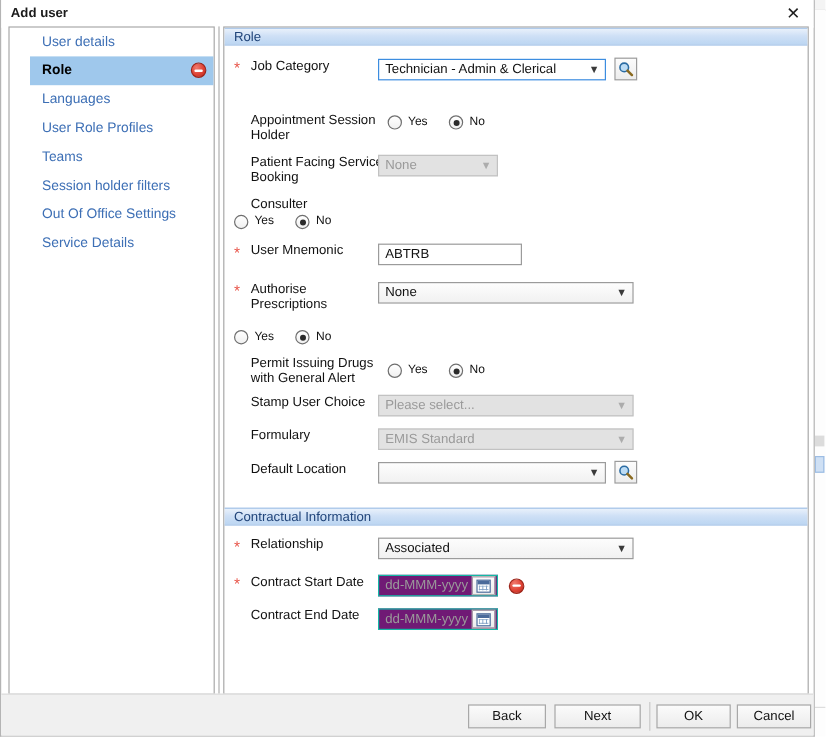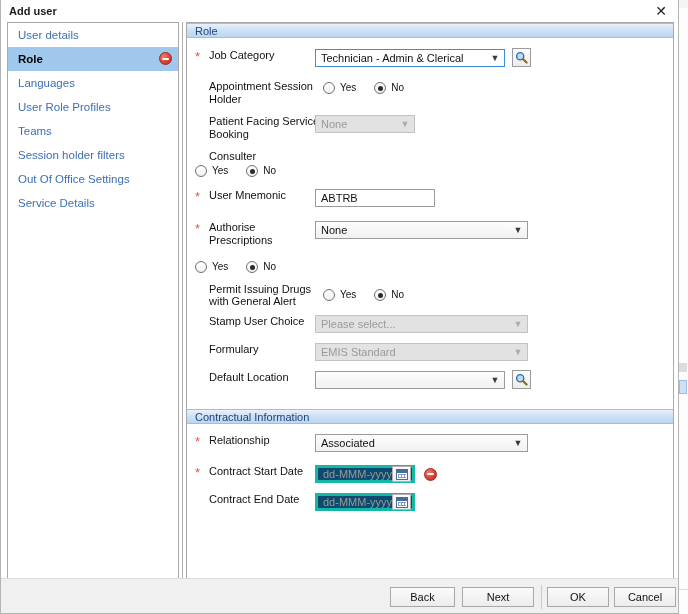--- a/index.html
+++ b/index.html
@@ -115,20 +115,21 @@
   #sidebar {
     position: absolute;
     left: 6px;
     top: 22px;
     width: 172px;
     height: 557px;
     background: #ffffff;
     border: 1px solid #a9a9a9;
     box-sizing: border-box;
     overflow: hidden;
+    padding-left: 17px;
   }
   .nav-item {
     position: relative;
     height: 24px;
     line-height: 24px;
     padding-left: 10px;
     padding-right: 4px;
     color: #3d6fb5;
     font-size: 11.5px;
     white-space: nowrap;
@@ -341,22 +342,22 @@
     height: 5px;
     border-radius: 50%;
     background: #2b2b2b;
   }
 
   
   .datebox {
     position: relative;
     width: 100px;
     height: 18px;
-    background: #0c4a6e;
-    border: 3px solid #14b8a6;
+    background: #701a75;
+    border: 1px solid #14b8a6;
     box-sizing: border-box;
     display: flex;
     align-items: center;
   }
   .datebox .dtext {
     flex: 1;
     padding-left: 5px;
     font-size: 11px;
     color: #9a9a9a;
     white-space: nowrap;
@@ -519,21 +520,21 @@
           </div>
           <div class="lookup-btn" style="left:197px; top:-1px;">
             <svg width="13" height="13" viewBox="0 0 13 13">
               <circle cx="5.2" cy="5.2" r="3.6" fill="#bcdcf5" stroke="#2b6ca3" stroke-width="1.3"></circle>
               <line x1="7.9" y1="7.9" x2="11.6" y2="11.6" stroke="#8a6a20" stroke-width="2.1" stroke-linecap="round"></line>
             </svg>
           </div>
         </div>
       </div>
 
-      <div class="field-row" style="margin-top:9px;">
+      <div class="field-row" style="margin-top:23px;">
         <div class="field-label">Appointment Session Holder</div>
         <div class="field-ctrl">
           <div class="radio-group" style="margin-left:8px;">
             <span class="radio">
               <span class="dot"></span>
               <span>Yes</span>
             </span>
             <span class="radio checked">
               <span class="dot"></span>
               <span>No</span>

